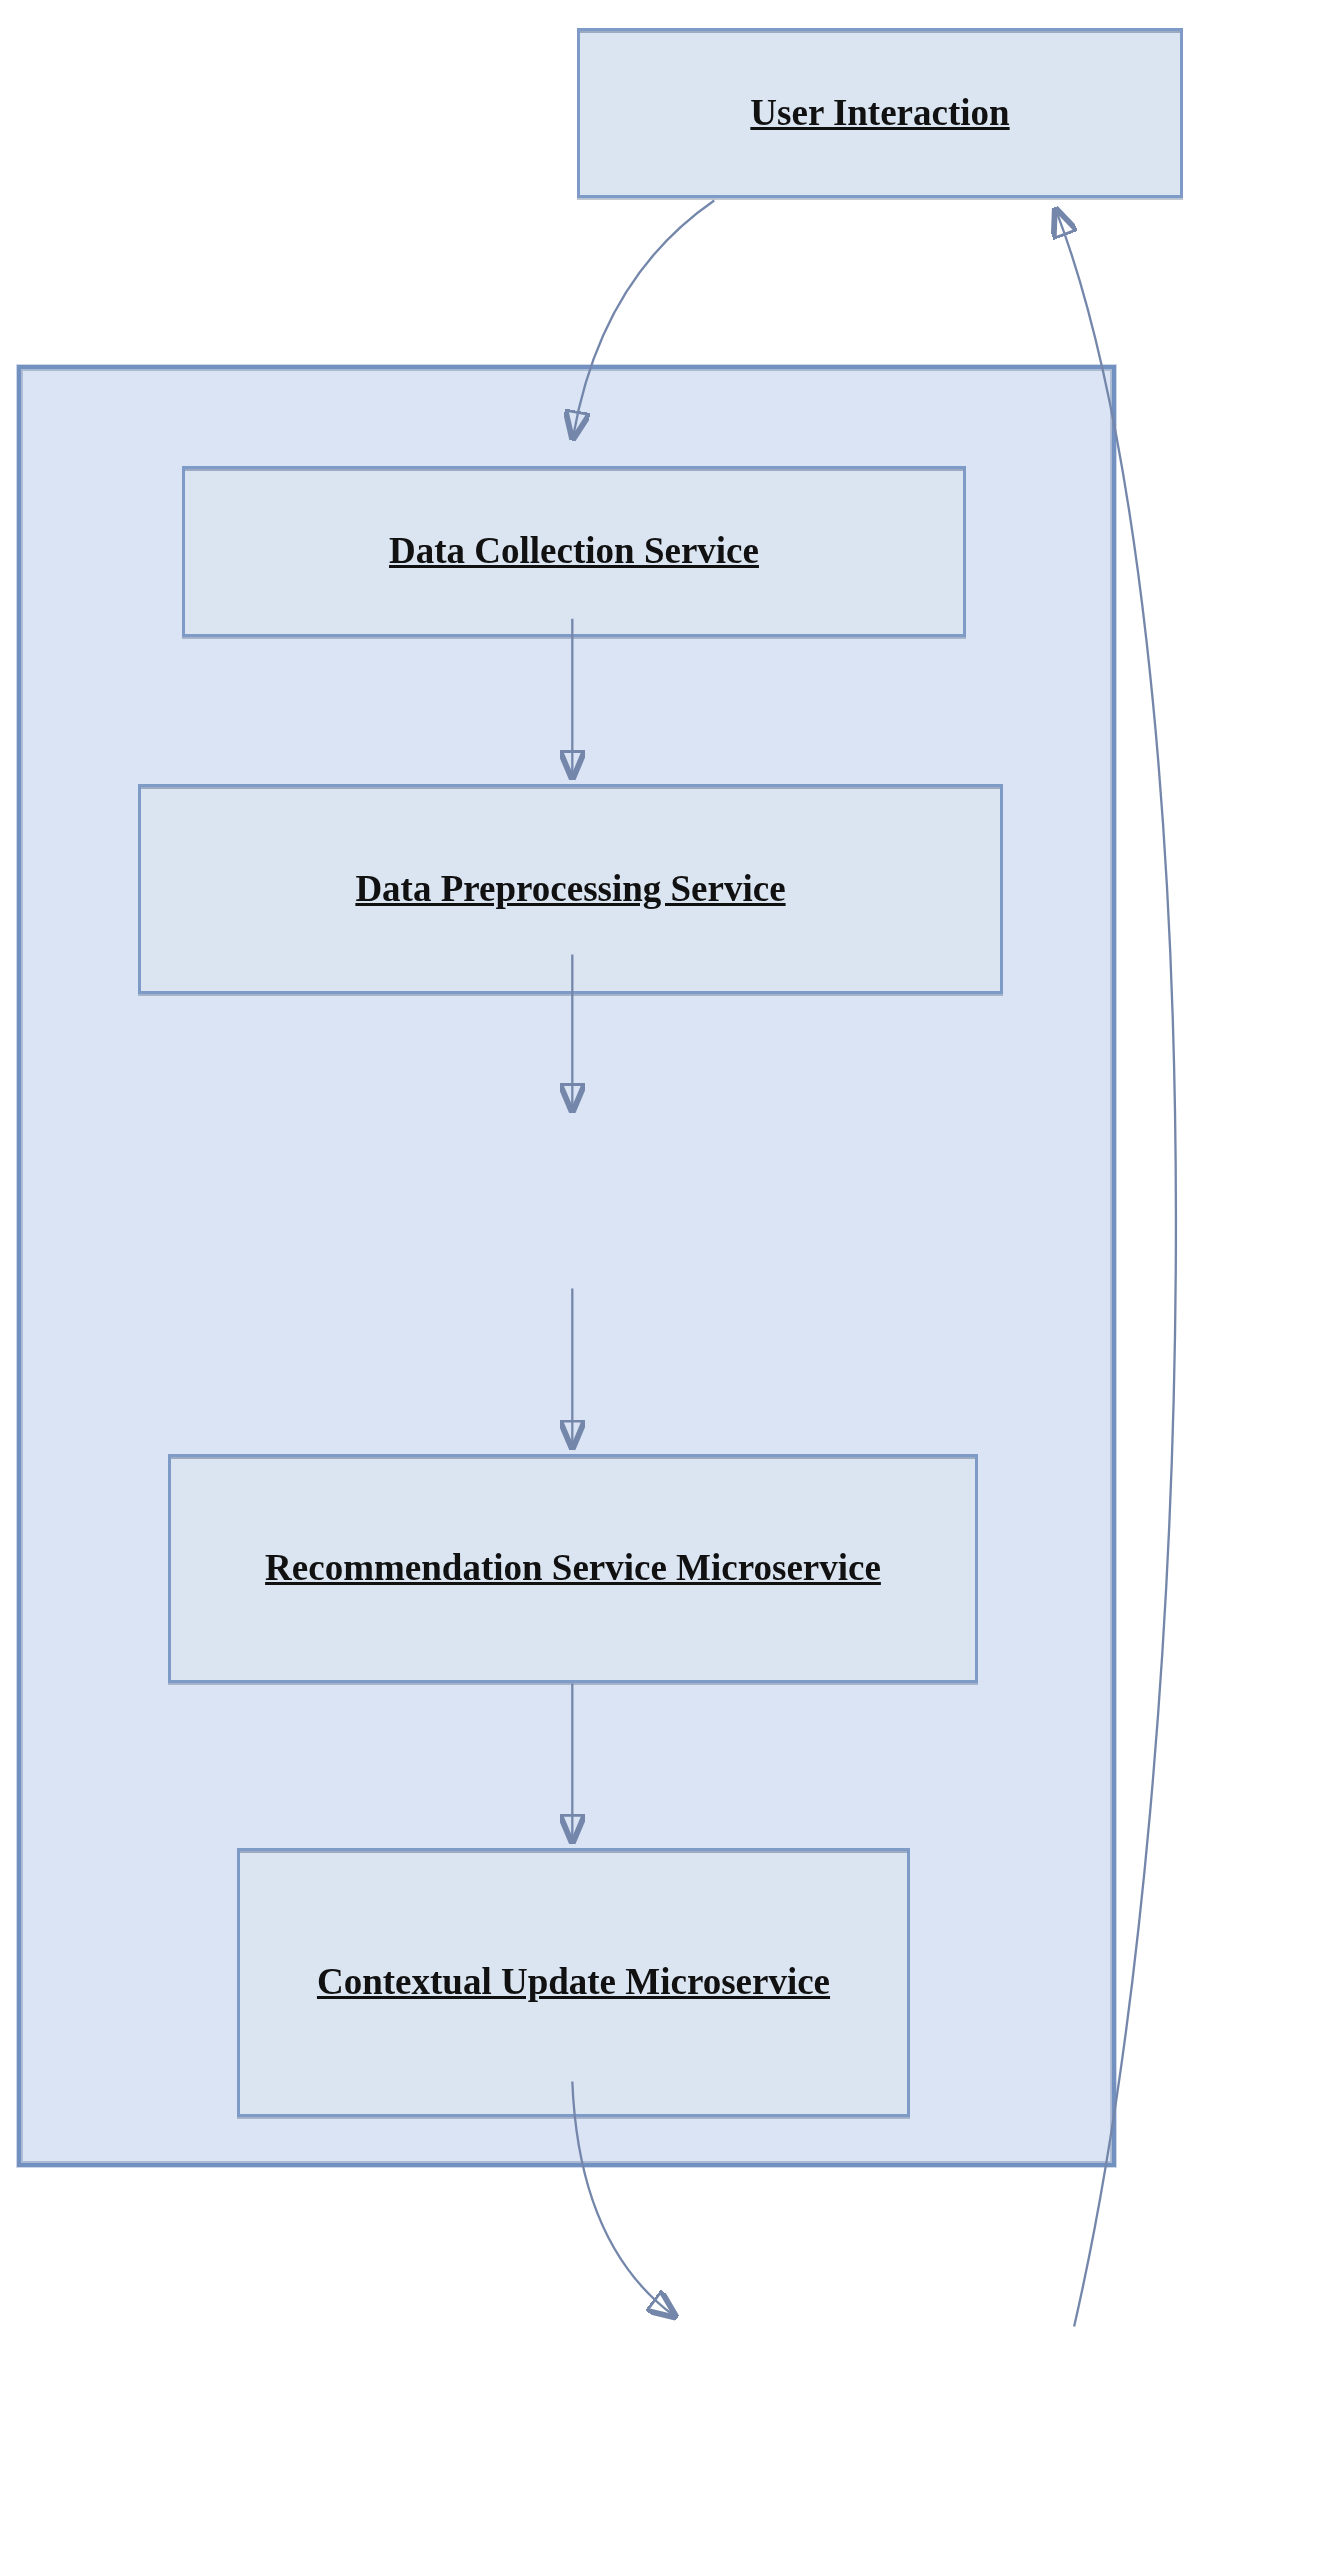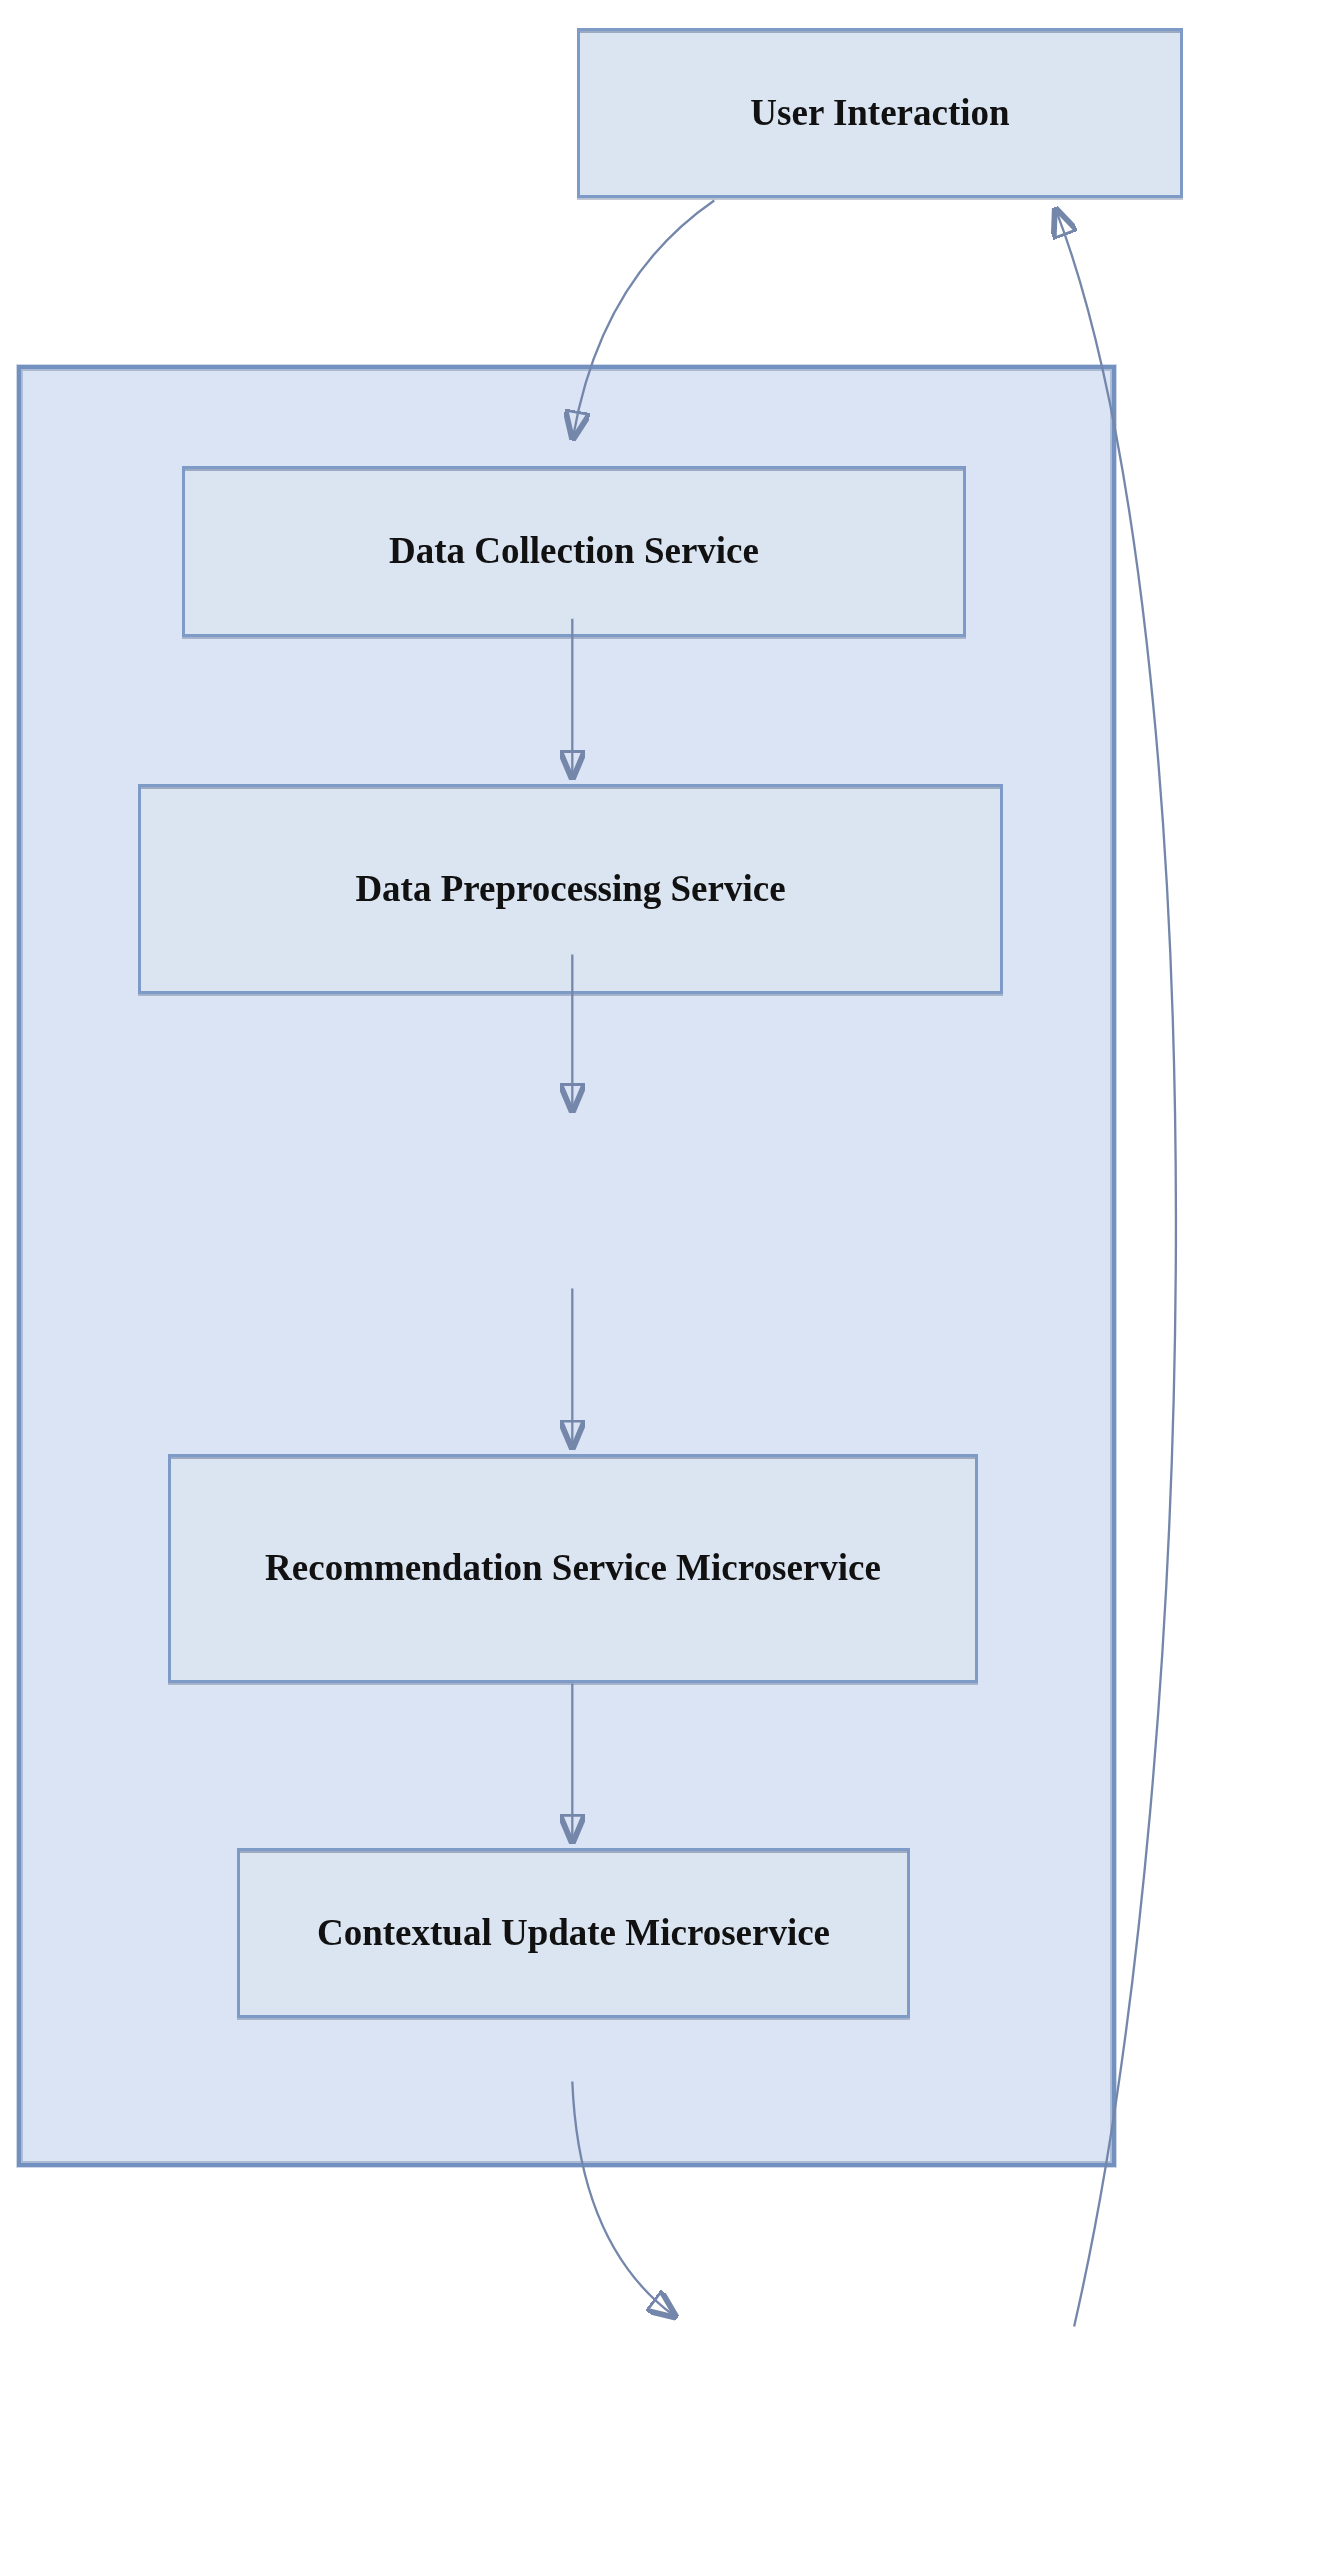--- a/index.html
+++ b/index.html
@@ -27,29 +27,30 @@
   .node{
     position:absolute;
     background:var(--node-fill);
     border:3.7px solid var(--node-border);
     box-shadow:inset 0 1.9px 0 rgba(62,84,120,.40), 0 1.9px 0 rgba(62,84,120,.35);
     display:flex;align-items:center;justify-content:center;
     text-align:center;
     color:var(--text);
     font-weight:bold;font-size:37px;line-height:1.15;
     padding:0 2px;
+    text-decoration:underline;
   }
   
   .n-user      {left:577px; top:28px;   width:606px; height:170px;}
   .g-services  {left:16.7px;  top:365px;  width:1099px;height:1802px;}
   .n-collect   {left:182px; top:466px;  width:784px; height:171px;}
   .n-preproc   {left:138px; top:784px;  width:865px; height:210px;}
   .n-integrate {left:168px; top:1117px; width:810px; height:171px;}
   .n-recengine {left:168px; top:1454px; width:810px; height:229px;}
-  .n-context   {left:237px; top:1848px; width:673px; height:170px;}
+  .n-context   {left:237px; top:1848px; width:673px; height:269px;}
   .n-delivery  {left:455px; top:2327px; width:841px; height:233px;}
   svg.edges{
     position:absolute;left:0;top:0;width:1319px;height:2576px;
     pointer-events:none;
   }
   svg.edges path{
     fill:none;stroke:var(--edge-line);stroke-width:2.5px;
   }
 </style>
 </head>

